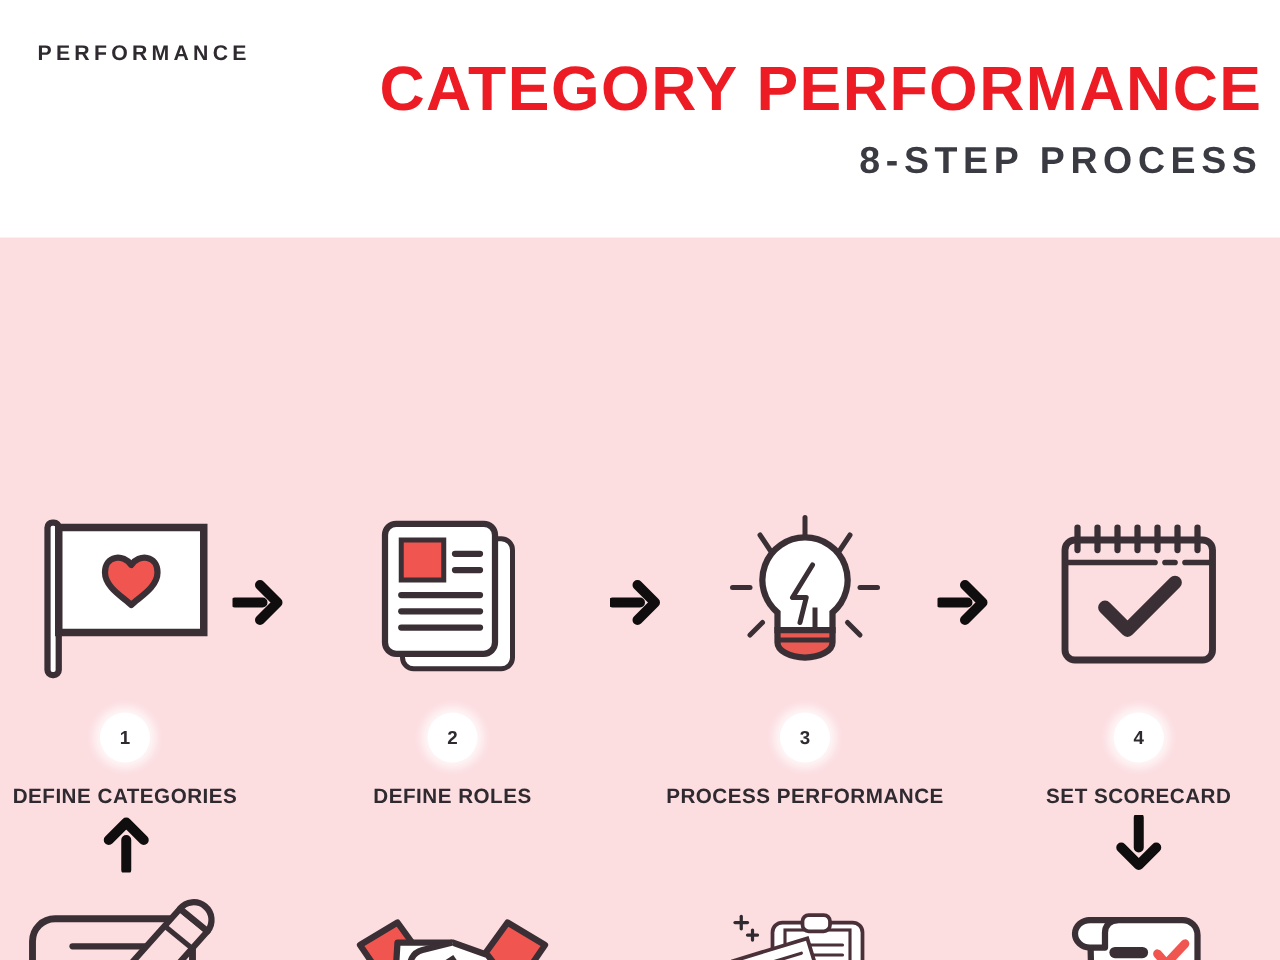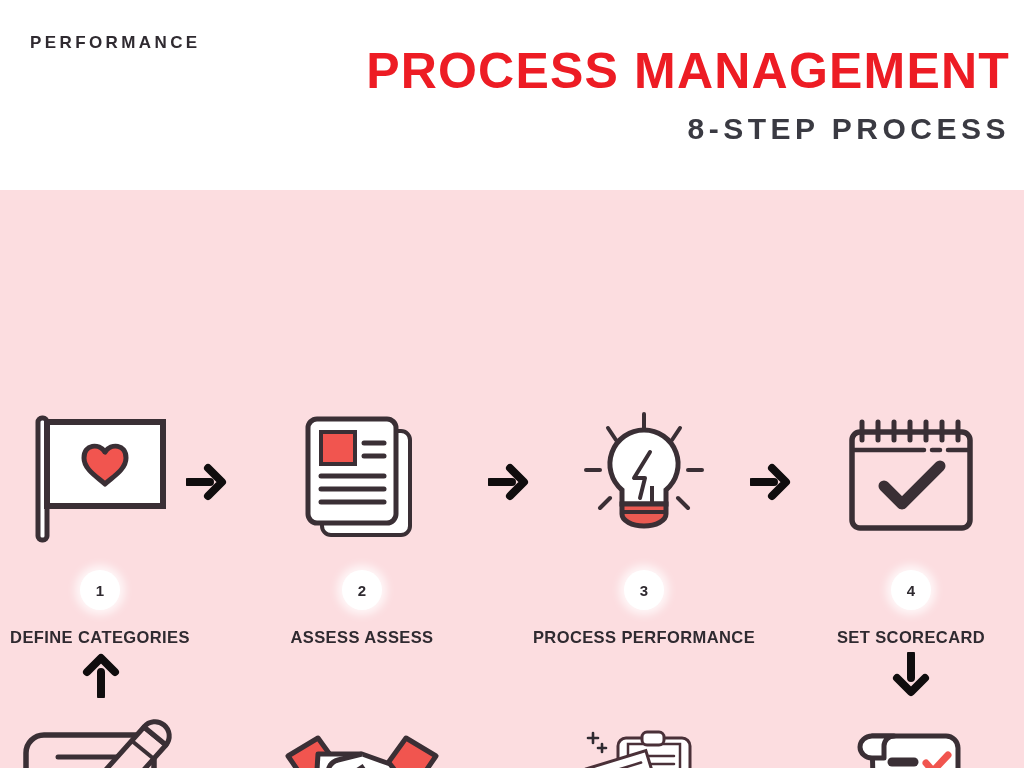--- a/index.html
+++ b/index.html
@@ -78,21 +78,21 @@
   .ar-up { left: 82px; top: 462px; }
   .ar-dn { left: 892px; top: 462px; }
 </style>
 </head>
 <body>
 
 <div id="page">
 
   <div id="header">
     <div id="brand-logo">PERFORMANCE</div>
-    <div id="main-title">PROCESS MANAGEMENT</div>
+    <div id="main-title">CATEGORY PERFORMANCE</div>
     <div id="sub-title">8-STEP PROCESS</div>
   </div>
 
   <div id="body-band">
 
     <div class="step row1 col1">
       <div class="step-art">
         <svg width="148" height="140" viewBox="0 0 148 140">
           <rect x="12" y="10" width="9" height="122" rx="4" fill="#fff" stroke="#3a2f35" stroke-width="5"></rect>
           <rect x="21" y="14" width="116" height="84" fill="#fff" stroke="#3a2f35" stroke-width="6"></rect>
@@ -112,21 +112,21 @@
           <g stroke="#3a2f35" stroke-width="5" stroke-linecap="round">
             <line x1="64" y1="30" x2="84" y2="30"></line>
             <line x1="64" y1="43" x2="84" y2="43"></line>
             <line x1="21" y1="63" x2="84" y2="63"></line>
             <line x1="21" y1="76" x2="84" y2="76"></line>
             <line x1="21" y1="89" x2="84" y2="89"></line>
           </g>
         </svg>
       </div>
       <div class="step-num">2</div>
-      <div class="step-label">ASSESS ASSESS</div>
+      <div class="step-label">DEFINE ROLES</div>
     </div>
 
     <div class="step row1 col3">
       <div class="step-art">
         <svg width="140" height="140" viewBox="0 0 140 140">
           <g stroke="#3a2f35" stroke-width="4" stroke-linecap="round">
             <line x1="70" y1="6" x2="70" y2="20"></line>
             <line x1="34" y1="20" x2="42" y2="32"></line>
             <line x1="106" y1="20" x2="98" y2="32"></line>
             <line x1="12" y1="62" x2="26" y2="62"></line>

